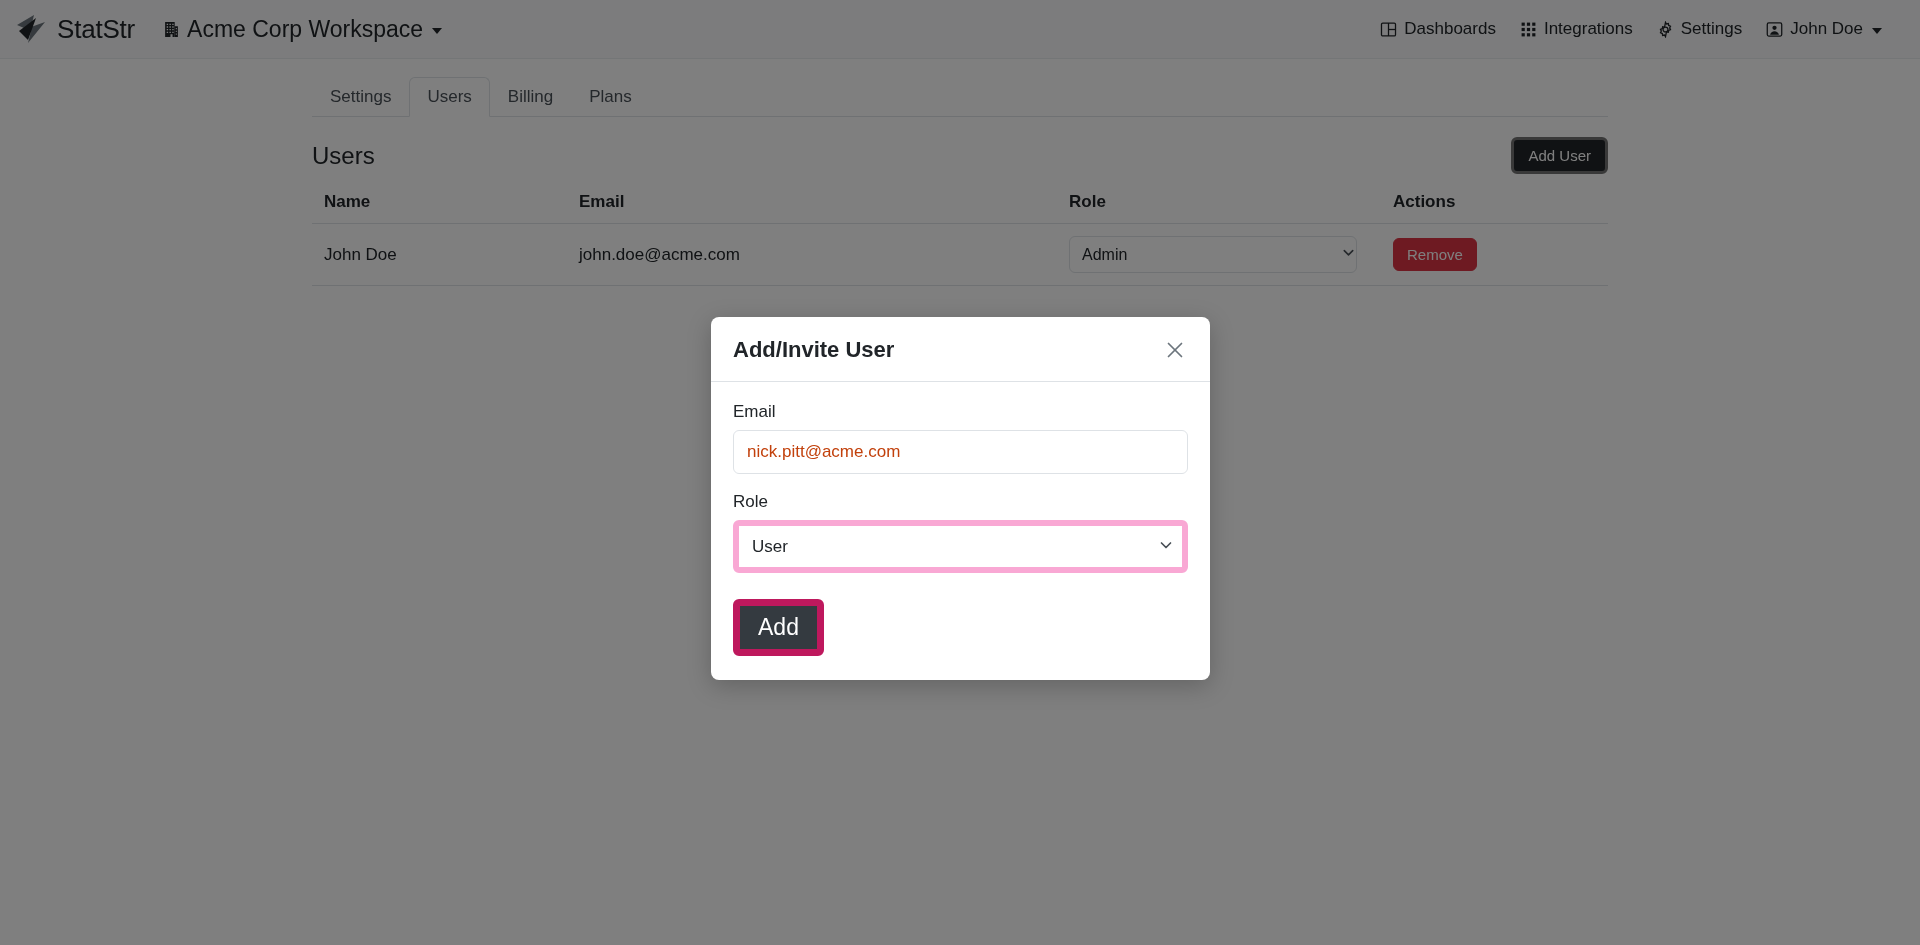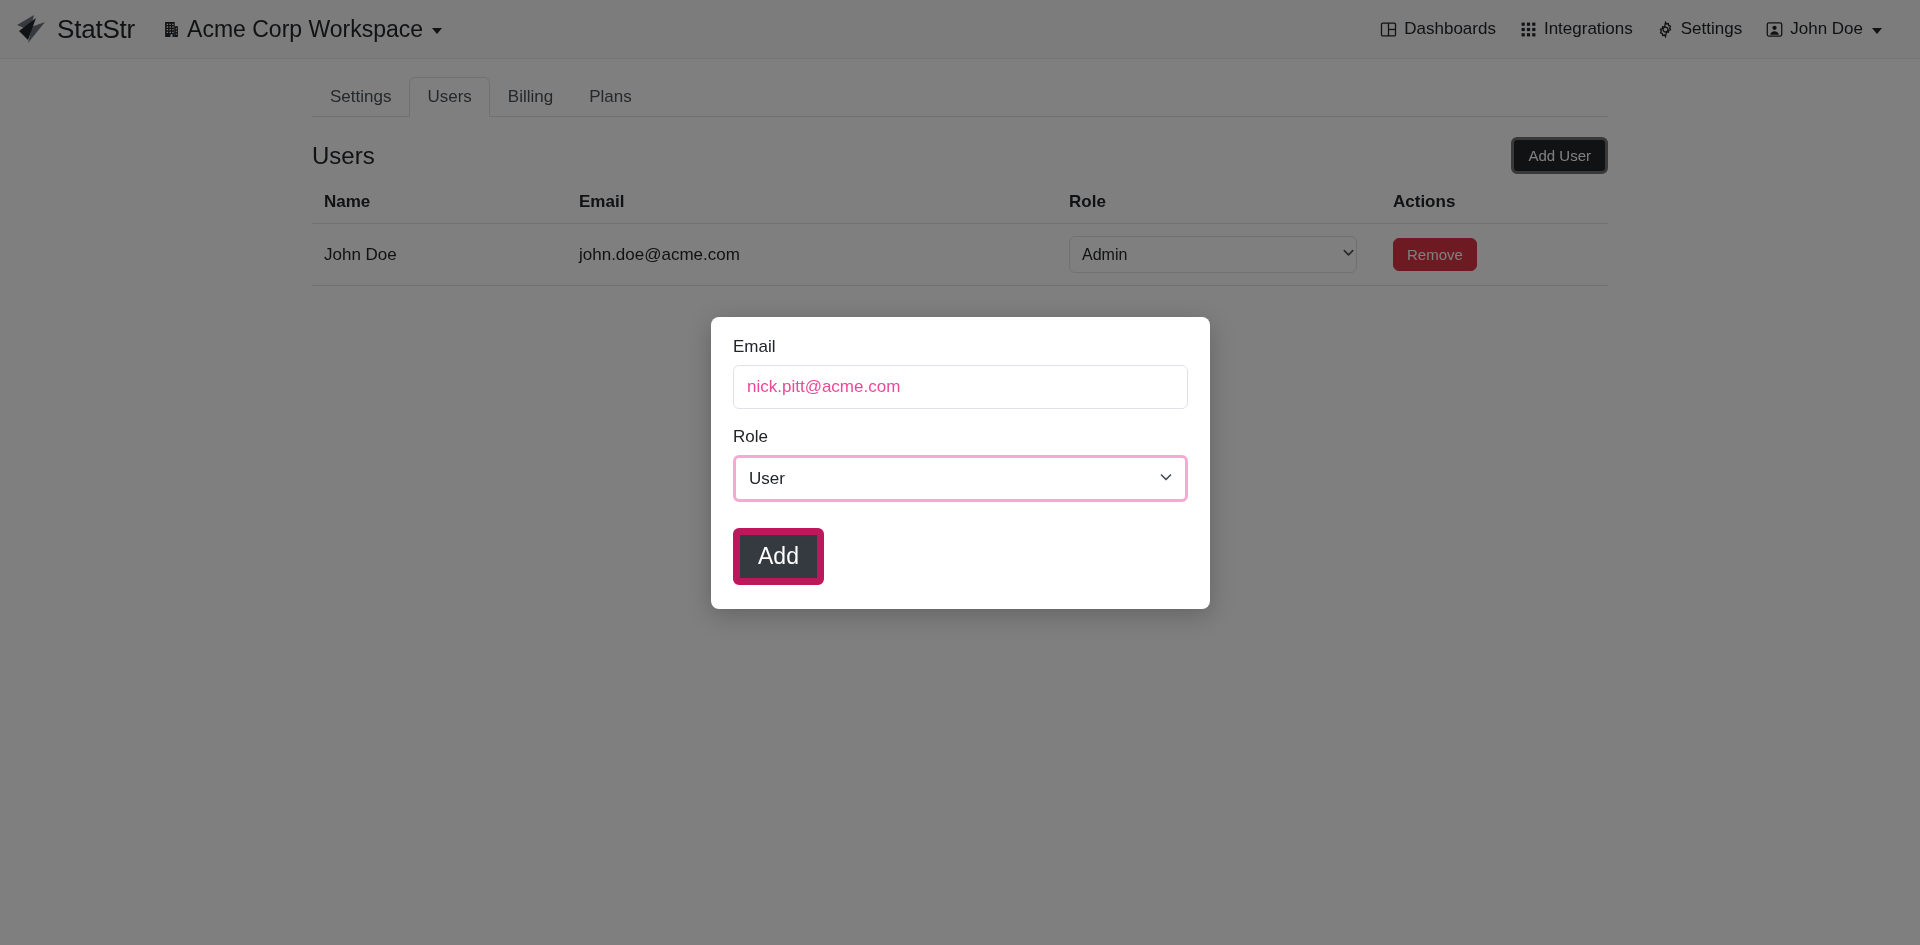--- a/index.html
+++ b/index.html
@@ -246,35 +246,35 @@
     font-size: 17px;
     color: #212529;
     margin-bottom: 8px;
   }
   .form-control {
     width: 100%;
     border: 1px solid #dee2e6;
     border-radius: 6px;
     padding: 11px 13px;
     font-size: 17px;
-    color: #ec4899;
+    color: #c2410c;
     font-family: inherit;
     background: #ffffff;
     outline: none;
   }
   .form-group { margin-bottom: 18px; }
   .modal-select-wrap { position: relative; width: 100%; }
   .modal-select-wrap .chev {
     position: absolute; right: 14px; top: 50%;
     transform: translateY(-50%); pointer-events: none;
   }
   .modal-select {
     appearance: none; -webkit-appearance: none;
     width: 100%;
-    border: 3px solid #f9a8d4;
+    border: 6px solid #f9a8d4;
     border-radius: 6px;
     padding: 11px 36px 11px 13px;
     font-size: 17px;
     color: #212529;
     font-family: inherit;
     background: #ffffff;
     cursor: pointer;
   }
   .btn-add {
     background: #343a40;
@@ -418,20 +418,29 @@
           </tr>
         </tbody>
       </table>
     </div>
   </div>
 </div>
 
 <div class="backdrop"></div>
 
 <div class="modal">
+  <div class="modal-header">
+    <h3 class="modal-title">Add/Invite User</h3>
+    <button class="modal-close">
+      <svg width="22" height="22" viewBox="0 0 22 22" fill="none" stroke="#6c757d" stroke-width="1.7" stroke-linecap="round">
+        <line x1="4.5" y1="4.5" x2="17.5" y2="17.5"></line>
+        <line x1="17.5" y1="4.5" x2="4.5" y2="17.5"></line>
+      </svg>
+    </button>
+  </div>
 
   <div class="modal-body">
 
     <div class="form-group">
       <label class="form-label">Email</label>
       <input class="form-control" type="text" value="nick.pitt@acme.com" style="">
     </div>
 
     <div class="form-group">
       <label class="form-label">Role</label>

